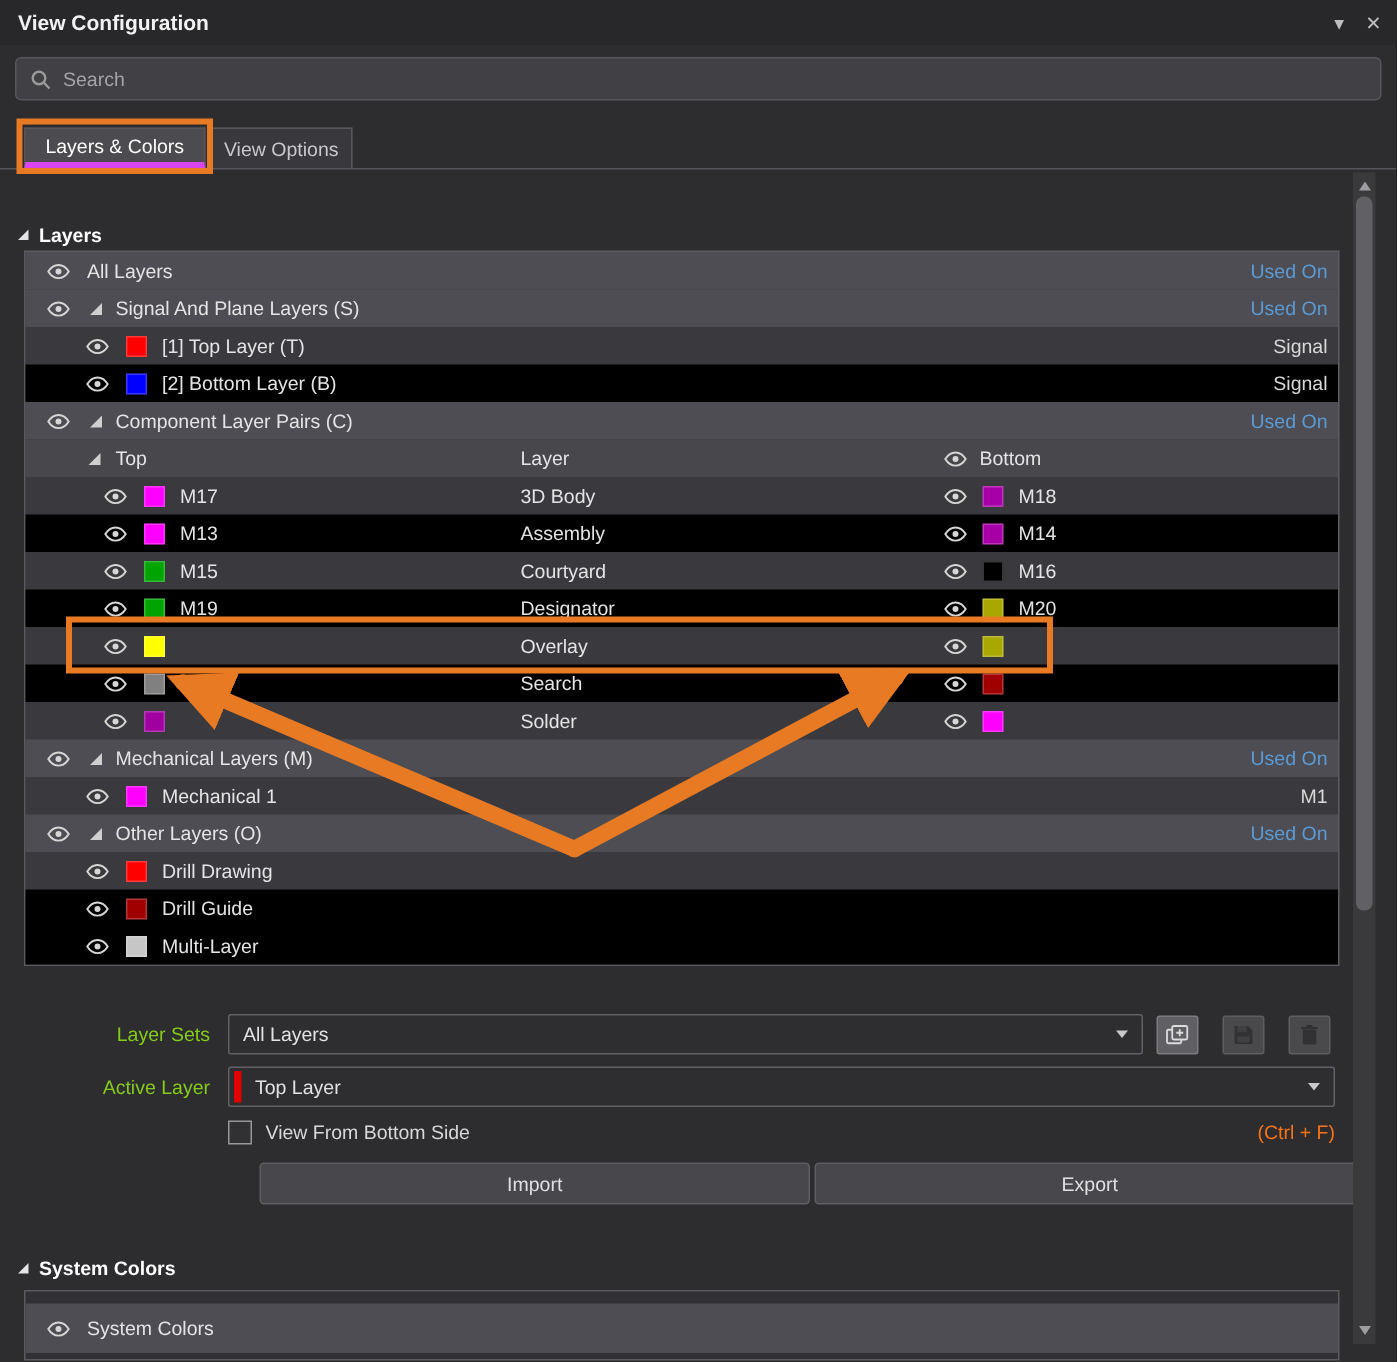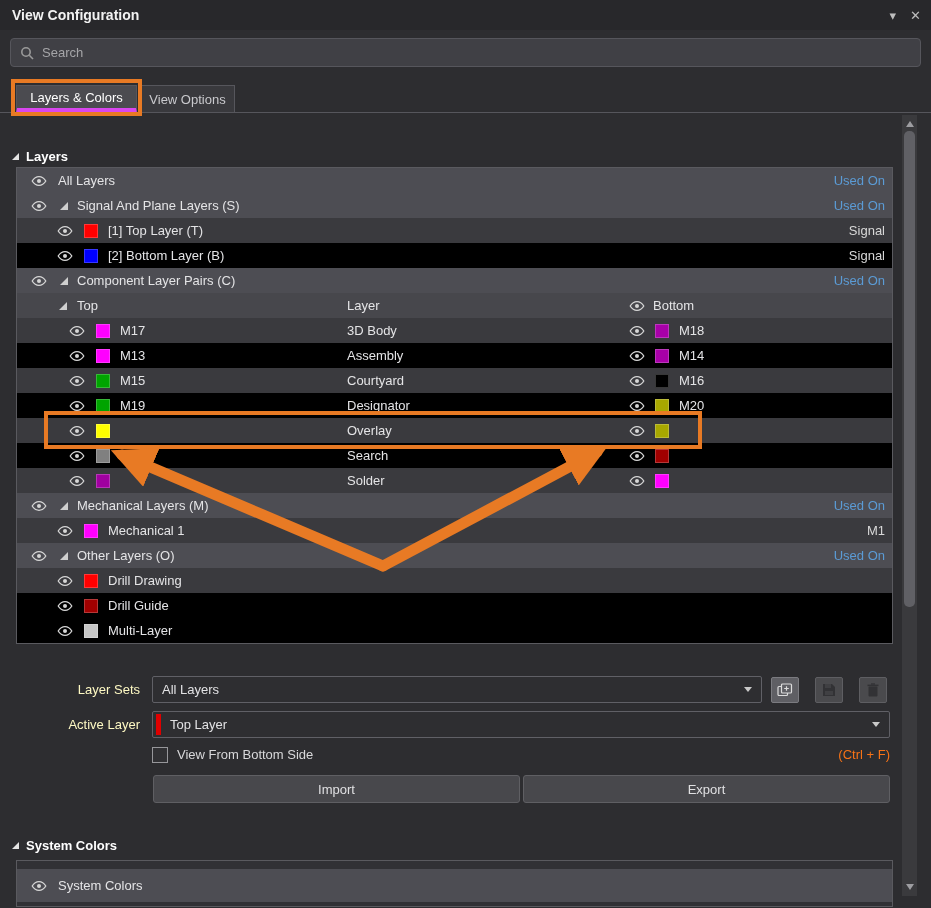--- a/index.html
+++ b/index.html
@@ -39,32 +39,32 @@
   .tri-exp { width:0; height:0; border-bottom:8px solid #cfcfcf; border-left:8px solid transparent; flex:none; }
   .swatch { width:14px; height:14px; flex:none; border:1px solid rgba(255,255,255,0.22); }
   .ml8{margin-left:8px} .ml9{margin-left:9px} .ml10{margin-left:10px} .ml11{margin-left:11px}
   .ml13{margin-left:13px} .ml14{margin-left:14px} .ml40{margin-left:40px} .ml42{margin-left:42px} .ml52{margin-left:52px}
   .mid-label { position:absolute; left:330px; top:0; bottom:0; display:flex; align-items:center; }
   .bottom-group { position:absolute; left:612px; top:0; bottom:0; display:flex; align-items:center; }
   .rt { position:absolute; right:7px; top:0; bottom:0; display:flex; align-items:center; color:#d8d8d8; }
   .used-on { color:#5b9bd5; }
 
   
-  .flabel { position:absolute; left:0; width:140px; text-align:right; font-size:13px; color:#fef9c3; height:27px; line-height:27px; }
+  .flabel { position:absolute; left:0; width:140px; text-align:right; font-size:13px; color:#84cc16; height:27px; line-height:27px; }
   .dropdown { position:absolute; height:27px; background:#2e2e31; border:1px solid #606066; border-radius:2px; display:flex; align-items:center; color:#e2e2e4; font-size:13px; }
   .dd-text { margin-left:9px; flex:1; }
   .dd-caret { width:0; height:0; border-left:4.5px solid transparent; border-right:4.5px solid transparent; border-top:5.5px solid #c9c9c9; margin-right:9px; }
   .al-bar { width:5px; height:21px; margin-left:3px; flex:none; }
   .al-bar + .dd-text { margin-left:9px; }
   .iconbtn { position:absolute; top:677px; width:28px; height:26px; background:#4a4a4d; border:1px solid #5e5e62; border-radius:2px; display:flex; align-items:center; justify-content:center; cursor:default; }
   .iconbtn.enabled { background:#5f5f64; border-color:#7b7b80; }
   .checkbox { position:absolute; left:152px; top:747px; width:16px; height:16px; background:#313134; border:1px solid #97979b; }
   .cb-label { position:absolute; left:177px; top:747px; font-size:13px; color:#d8d8da; line-height:16px; }
   .shortcut { position:absolute; right:41px; top:747px; font-size:13px; color:#f97316; line-height:16px; }
-  .btn { position:absolute; top:775px; width:367px; height:28px; background:#48484c; border:1px solid #5f5f63; border-radius:3px; color:#e0e0e2; font-size:13px; display:flex; align-items:center; justify-content:center; cursor:default; }
+  .btn { position:absolute; top:775px; width:367px; height:28px; background:#48484c; border:1px solid #5f5f63; border-radius:3px; color:#e0e0e2; font-size:13px; display:flex; align-items:center; justify-content:center; cursor:default;margin-left:20px; }
 
   
   .bottom-list { position:absolute; left:16px; top:860px; width:877px; height:47px; border:1px solid #5a5a5f; background:#313135; overflow:hidden; }
   .bottom-list .row { margin-top:8px; height:33px; }
 
   
   .scrollbar { position:absolute; left:902px; top:115px; width:15px; height:781px; background:#3a3a3d; }
   .sb-thumb { position:absolute; left:2px; top:16px; width:11px; height:476px; background:#606065; border-radius:5px; }
   .sb-up { position:absolute; left:3.5px; top:6px; width:0; height:0; border-left:4px solid transparent; border-right:4px solid transparent; border-bottom:6px solid #9d9da1; }
   .sb-down { position:absolute; left:3.5px; bottom:6px; width:0; height:0; border-left:4px solid transparent; border-right:4px solid transparent; border-top:6px solid #9d9da1; }

